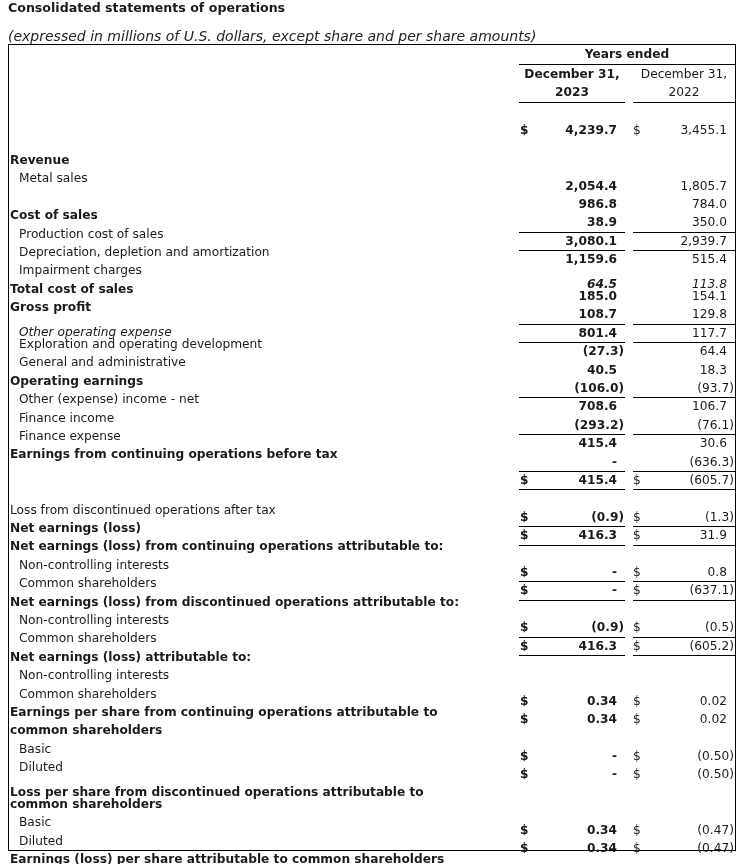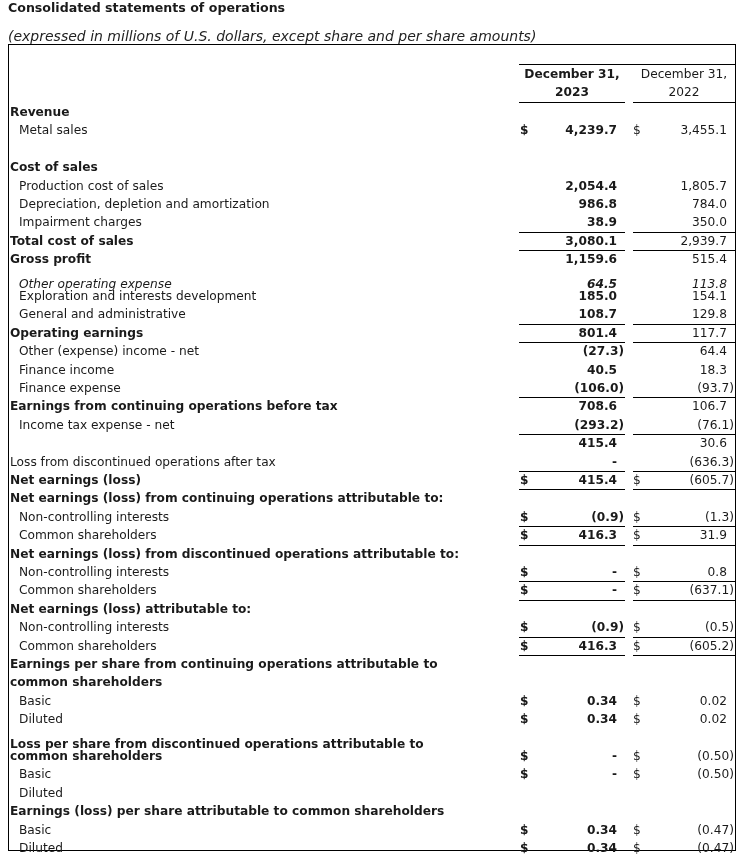--- a/index.html
+++ b/index.html
@@ -3,21 +3,21 @@
 <meta charset="utf-8">
 <style>
   html, body { margin:0; padding:0; background:#ffffff; }
   body { width:753px; height:864px; position:relative; overflow:hidden;
          font-family:"DejaVu Sans", sans-serif; color:#1a1a1a; font-size:12.2px; }
   .title { position:absolute; left:8px; top:0px; font-weight:bold; font-size:12.6px; line-height:16px; }
   .subtitle { position:absolute; left:8px; top:29px; font-style:italic; font-size:14px; line-height:15px; color:#222; }
   .box { position:absolute; left:8px; top:44px; width:728px; height:807px;
          border:1.5px solid #000; box-sizing:border-box; }
   .row { position:absolute; left:0; width:100%; height:18.4px; line-height:18.4px; white-space:nowrap; }
-  .label { position:absolute; left:1px; }
+  .label { position:absolute; left:1px;margin-top:48px; }
   .label.ind { left:10px; }
   .label.b { font-weight:bold; }
   .c1 { position:absolute; left:510px; width:106px; height:18.4px; font-weight:bold; }
   .c2 { position:absolute; left:624px; width:102px; height:18.4px; }
   .cur { position:absolute; left:0; }
   .c1 .cur { left:1px; }
   .c2 .cur { left:0px; }
   .val { position:absolute; right:8px; }
   .val.neg { right:1px; }
   .c2 .val { right:8px; }
@@ -31,20 +31,21 @@
   .hdr-ul1 { position:absolute; left:510px; width:106px; top:57px; border-top:1.2px solid #000; }
   .hdr-ul2 { position:absolute; left:624px; width:102px; top:57px; border-top:1.2px solid #000; }
 </style>
 </head>
 <body>
 
 <div class="title">Consolidated statements of operations</div>
 <div class="subtitle">(expressed in millions of U.S. dollars, except share and per share amounts)</div>
 
 <div class="box">
+  <div class="hdr-years">Years ended</div>
   <div class="hdr-line"></div>
   <div class="hdr-c1">
     <div>December 31,</div>
     <div>2023</div>
   </div>
   <div class="hdr-c2">
     <div>December 31,</div>
     <div>2022</div>
   </div>
   <div class="hdr-ul1"></div>
@@ -119,21 +120,21 @@
       <div class="row" style="top: 230px; font-style: italic;">
         <span class="label ind">Other operating expense</span>
         <div class="c1">
           <span class="val">64.5</span>
         </div>
         <div class="c2">
           <span class="val">113.8</span>
         </div>
       </div>
       <div class="row" style="top: 242px;">
-        <span class="label ind">Exploration and interests development</span>
+        <span class="label ind">Exploration and operating development</span>
         <div class="c1">
           <span class="val">185.0</span>
         </div>
         <div class="c2">
           <span class="val">154.1</span>
         </div>
       </div>
       <div class="row" style="top: 260.4px;">
         <span class="label ind">General and administrative</span>
         <div class="c1 ul-bot">
@@ -182,21 +183,20 @@
       <div class="row" style="top: 352.4px;">
         <span class="label b">Earnings from continuing operations before tax</span>
         <div class="c1">
           <span class="val">708.6</span>
         </div>
         <div class="c2">
           <span class="val">106.7</span>
         </div>
       </div>
       <div class="row" style="top: 370.8px;">
-        <span class="label ind">Income tax expense - net</span>
         <div class="c1 ul-bot">
           <span class="val neg">(293.2)</span>
         </div>
         <div class="c2 ul-bot">
           <span class="val neg">(76.1)</span>
         </div>
       </div>
       <div class="row" style="top: 389.2px;">
         <div class="c1">
           <span class="val">415.4</span>

